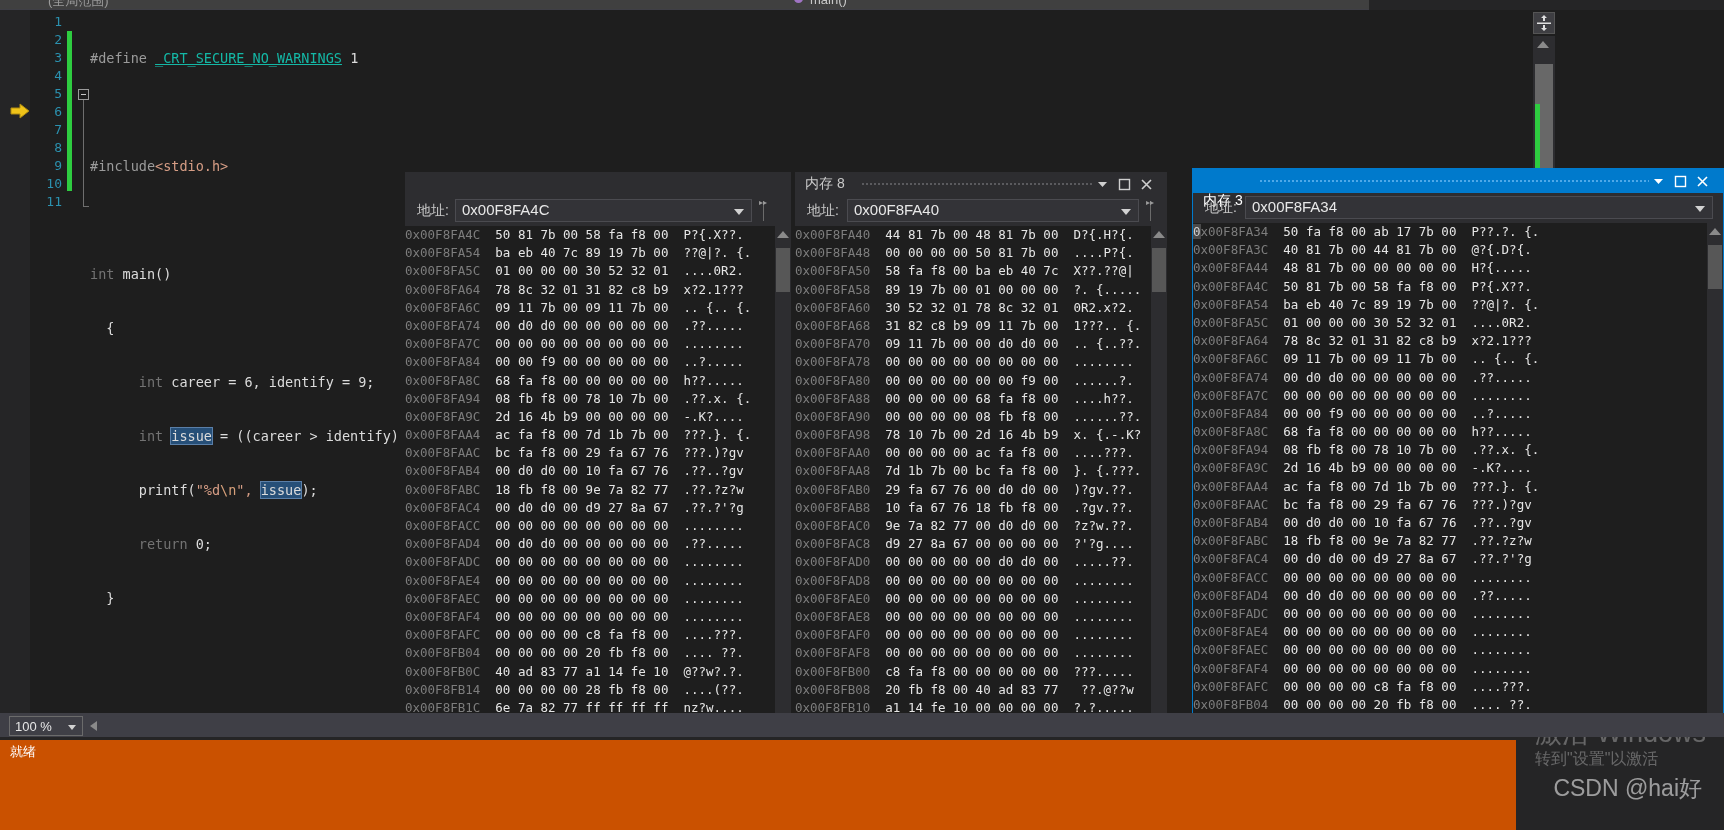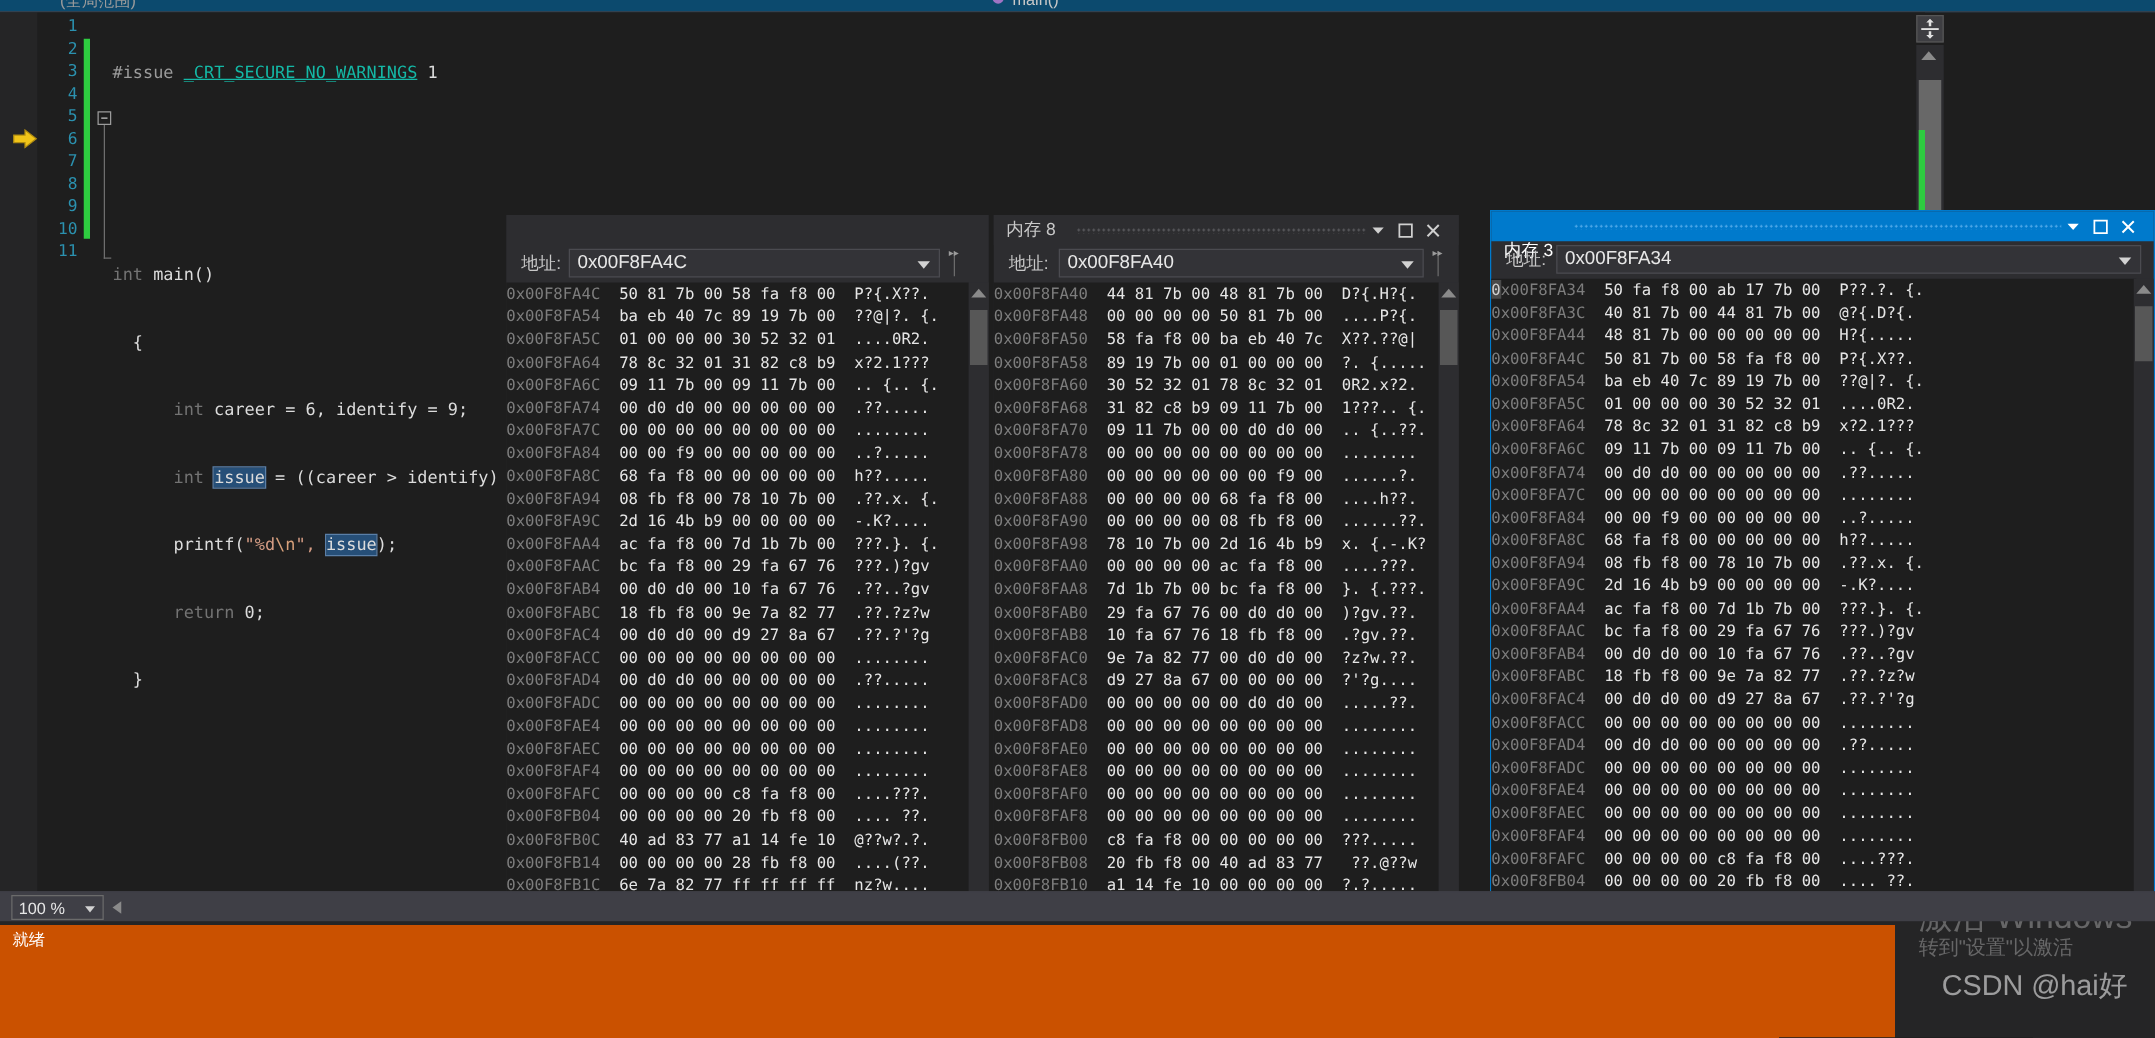--- a/index.html
+++ b/index.html
@@ -6,22 +6,22 @@
   html, body {
     width: 1724px; height: 830px;
     overflow: hidden;
     background: #1e1e1e;
     font-family: "Liberation Sans", sans-serif;
   }
   #root { position: relative; width: 1724px; height: 830px; background: #252526; }
 
   
   .scopebar {
-    position: absolute; left: 0; top: 0; width: 1724px; height: 10px;
-    background: #0c4a6e; border-bottom: 1px solid #3f3f46;
+    position: absolute; left: 0; top: 0; width: 1369px; height: 10px;
+    background: #404040; border-bottom: 1px solid #3f3f46;
   }
   .scopebar .scope-left {
     position: absolute; left: 48px; top: -8px; color: #9b9b9b;
     font-size: 13px; font-family: "Liberation Sans", sans-serif;
   }
   .scopebar .scope-right {
     position: absolute; left: 810px; top: -8px; color: #c8c8c8; font-size: 13px;
   }
   .scopebar .scope-dot {
     position: absolute; left: 794px; top: -6px; width: 9px; height: 9px;
@@ -273,22 +273,23 @@
 
       <div class="changebar"></div>
 
       <div class="foldcol">
         <div class="fold-box"></div>
         <div class="fold-line"></div>
         <div class="fold-foot"></div>
       </div>
 
       <div class="codelines">
-        <div class="ln"><span class="k-pp">#issue</span><span class="k-plain"> </span><span class="k-ppname">_CRT_SECURE_NO_WARNINGS</span><span class="k-plain"> </span><span class="k-plain">1</span></div>
+        <div class="ln"><span class="k-pp">#define</span><span class="k-plain"> </span><span class="k-ppname">_CRT_SECURE_NO_WARNINGS</span><span class="k-plain"> </span><span class="k-plain">1</span></div>
         <div class="ln"> </div>
+        <div class="ln"><span class="k-pp">#include</span><span class="k-inc">&lt;stdio.h&gt;</span></div>
         <div class="ln"> </div>
         <div class="ln"><span class="k-kw">int</span><span class="k-plain"> main()</span></div>
         <div class="ln">  <span class="k-plain">{</span></div>
         <div class="ln">      <span class="k-kw">int</span><span class="k-plain"> career = 6, identify = 9;</span></div>
         <div class="ln">      <span class="k-kw">int</span> <span class="hl-sel">issue</span><span class="k-plain"> = ((career &gt; identify) ? (250) : (666));</span></div>
         <div class="ln">      <span class="k-plain">printf(</span><span class="k-str">"%d</span><span class="k-esc">\n</span><span class="k-str">", </span><span class="hl-sel">issue</span><span class="k-plain">);</span></div>
         <div class="ln">      <span class="k-kw">return</span><span class="k-plain"> 0;</span></div>
         <div class="ln">  <span class="k-plain">}</span></div>
       </div>
     </div>

